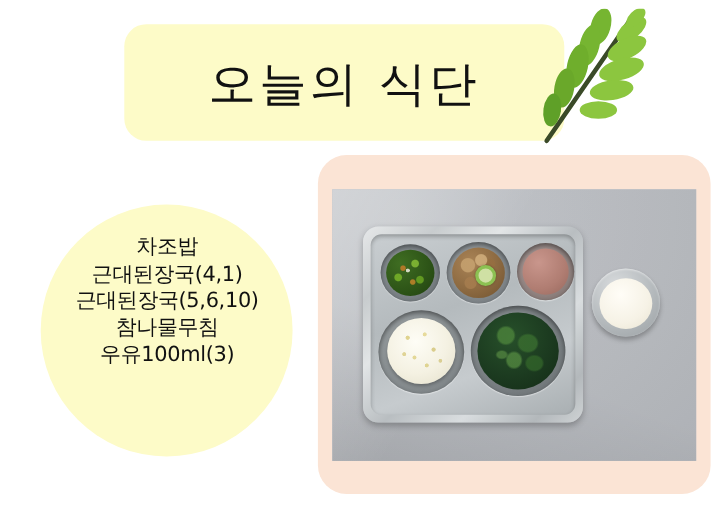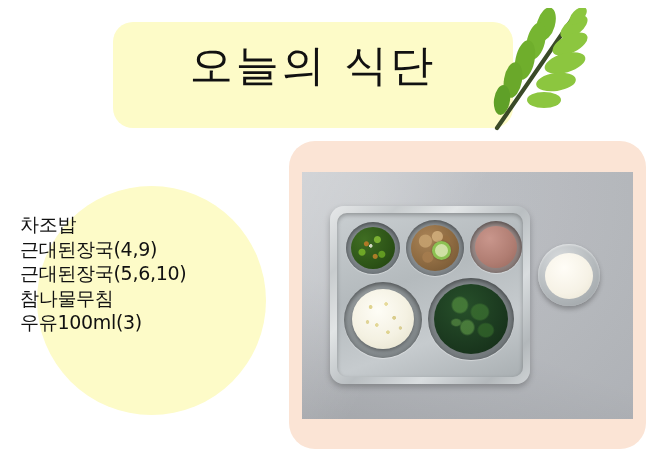--- a/index.html
+++ b/index.html
@@ -22,21 +22,21 @@
     top: 22px;
     width: 400px;
     height: 106px;
     background: #fdfbc8;
     border-radius: 20px;
     z-index: 1;
   }
   #page-title {
     position: absolute;
     left: 113px;
-    top: 11px;
+    top: 22px;
     width: 400px;
     height: 110px;
     display: flex;
     align-items: center;
     justify-content: center;
     font-size: 43px;
     letter-spacing: 3px;
     color: #111111;
     font-weight: 400;
     z-index: 2;
@@ -63,20 +63,21 @@
     background: #fdfbc8;
     border-radius: 50%;
     z-index: 1;
   }
   #menu-list {
     position: absolute;
     left: 20px;
     top: 212px;
     width: 264px;
     z-index: 2;
+    text-align: center;
     color: #111111;
     font-size: 19px;
     line-height: 24.5px;
     letter-spacing: -0.3px;
   }
   .menu-item {
     display: block;
     white-space: nowrap;
   }
 
@@ -301,21 +302,21 @@
     <ellipse cx="43" cy="72" rx="9" ry="18" fill="#6aa82a" transform="rotate(10 43 72)"></ellipse>
     <ellipse cx="32" cy="92" rx="8" ry="15" fill="#5fa028" transform="rotate(8 32 92)"></ellipse>
 
     <ellipse cx="108" cy="8" rx="11" ry="6" fill="#8cc63f" transform="rotate(-46 108 8)"></ellipse>
   </svg>
 </div>
 
 <div id="menu-ellipse"></div>
 <div id="menu-list">
   <span class="menu-item">차조밥</span>
-  <span class="menu-item">근대된장국(4,9)</span>
+  <span class="menu-item">근대된장국(4,1)</span>
   <span class="menu-item">근대된장국(5,6,10)</span>
   <span class="menu-item">참나물무침</span>
   <span class="menu-item">우유100ml(3)</span>
 </div>
 
 <div id="photo-frame"></div>
 <div id="tray-photo">
   <div class="table-surface"></div>
 
   <div class="tray">

